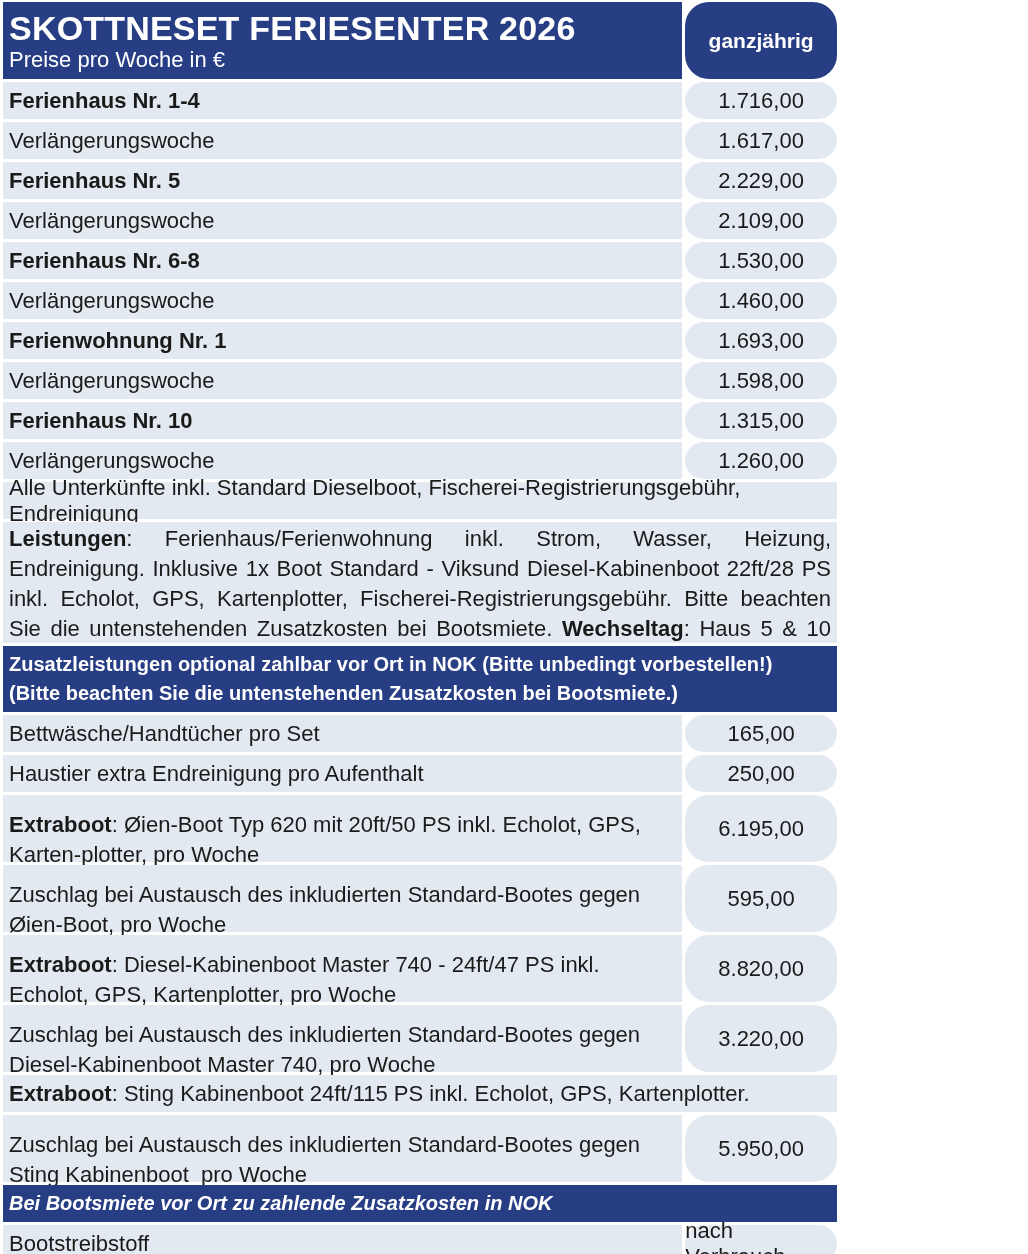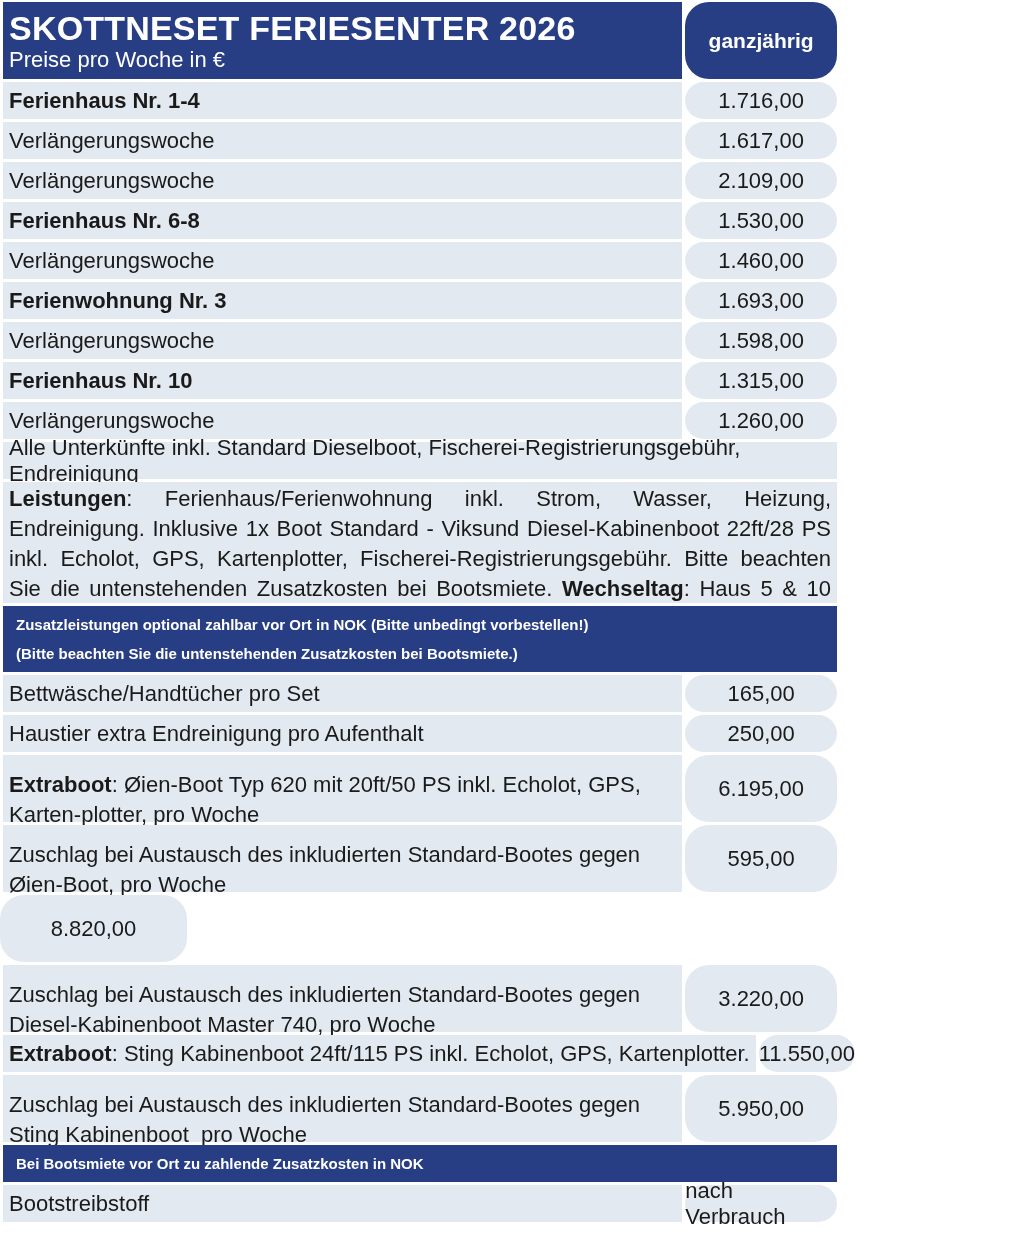--- a/index.html
+++ b/index.html
@@ -13,21 +13,21 @@
     .hdr { background: #283e84; color: #ffffff; }
     .t22 { font-size: 22px; }
     .b { font-weight: bold; }
     .h40 { height: 37px; }
     .h70 { height: 67px; }
     .title-cell { height: 77px; flex-direction: column; align-items: flex-start; justify-content: center; margin-top: 2px; }
     .title { font-size: 34px; font-weight: bold; letter-spacing: 0.2px; line-height: 38px; }
     .subtitle { font-size: 22px; line-height: 26px; }
     .col-head { height: 77px; margin-top: 2px; font-size: 21px; font-weight: bold; }
     .wrap { display: block; line-height: 30px; padding-top: 15px; padding-bottom: 3px; }
-    .section-head { font-size: 15px; font-weight: bold; line-height: 29px; padding: 4px 13px; }
+    .section-head { font-size: 20px; font-weight: bold; line-height: 29px; padding: 4px 6px; }
   </style>
 </head>
 <body>
 
 <div class="sheet">
 
   <div class="row">
     <div class="cell lbl hdr title-cell">
       <div class="title">SKOTTNESET FERIESENTER 2026</div>
       <div class="subtitle">Preise pro Woche in €</div>
@@ -37,33 +37,37 @@
 
   <div class="row">
     <div class="cell lbl h40 t22 b">Ferienhaus Nr. 1-4</div>
     <div class="cell val h40 t22">1.716,00</div>
   </div>
   <div class="row">
     <div class="cell lbl h40 t22">Verlängerungswoche</div>
     <div class="cell val h40 t22">1.617,00</div>
   </div>
   <div class="row">
+    <div class="cell lbl h40 t22 b">Ferienhaus Nr. 5</div>
+    <div class="cell val h40 t22">2.229,00</div>
+  </div>
+  <div class="row">
     <div class="cell lbl h40 t22">Verlängerungswoche</div>
     <div class="cell val h40 t22">2.109,00</div>
   </div>
   <div class="row">
     <div class="cell lbl h40 t22 b">Ferienhaus Nr. 6-8</div>
     <div class="cell val h40 t22">1.530,00</div>
   </div>
   <div class="row">
     <div class="cell lbl h40 t22">Verlängerungswoche</div>
     <div class="cell val h40 t22">1.460,00</div>
   </div>
   <div class="row">
-    <div class="cell lbl h40 t22 b">Ferienwohnung Nr. 3</div>
+    <div class="cell lbl h40 t22 b">Ferienwohnung Nr. 1</div>
     <div class="cell val h40 t22">1.693,00</div>
   </div>
   <div class="row">
     <div class="cell lbl h40 t22">Verlängerungswoche</div>
     <div class="cell val h40 t22">1.598,00</div>
   </div>
   <div class="row">
     <div class="cell lbl h40 t22 b">Ferienhaus Nr. 10</div>
     <div class="cell val h40 t22">1.315,00</div>
   </div>
@@ -99,39 +103,39 @@
   </div>
   <div class="row">
     <div class="cell lbl h70 t22 wrap"><span class="b">Extraboot</span><span>: Øien-Boot Typ 620 mit 20ft/50 PS inkl. Echolot, GPS, Karten-plotter, pro Woche</span></div>
     <div class="cell val h70 t22">6.195,00</div>
   </div>
   <div class="row">
     <div class="cell lbl h70 t22 wrap">Zuschlag bei Austausch des inkludierten Standard-Bootes gegen Øien-Boot, pro Woche</div>
     <div class="cell val h70 t22">595,00</div>
   </div>
   <div class="row">
+    <div class="cell lbl h70 t22 wrap"><span class="b">Extraboot</span><span>: Diesel-Kabinenboot Master 740 - 24ft/47 PS inkl. Echolot, GPS, Kartenplotter, pro Woche</span></div>
     <div class="cell val h70 t22">8.820,00</div>
   </div>
   <div class="row">
     <div class="cell lbl h70 t22 wrap">Zuschlag bei Austausch des inkludierten Standard-Bootes gegen Diesel-Kabinenboot Master 740, pro Woche</div>
     <div class="cell val h70 t22">3.220,00</div>
   </div>
   <div class="row">
     <div class="cell lbl h40 t22">
         <span class="b">Extraboot</span>
         <span style="white-space:pre;">: Sting Kabinenboot 24ft/115 PS inkl. Echolot, GPS, Kartenplotter.</span>
       </div>
-    <div class="cell val h40 t22">11.550,00</div>
   </div>
   <div class="row">
     <div class="cell lbl h70 t22 wrap" style="white-space:pre-wrap;">Zuschlag bei Austausch des inkludierten Standard-Bootes gegen Sting Kabinenboot  pro Woche</div>
     <div class="cell val h70 t22">5.950,00</div>
   </div>
 
   <div class="row">
-    <div class="cell full hdr section-head" style="height:37px; display:flex; align-items:center; padding-top:0; padding-bottom:0;">Bei Bootsmiete vor Ort zu zahlende Zusatzkosten in NOK</div>
+    <div class="cell full hdr section-head" style="height:37px; display:flex; align-items:center; padding-top:0; padding-bottom:0;font-style:italic;">Bei Bootsmiete vor Ort zu zahlende Zusatzkosten in NOK</div>
   </div>
   <div class="row">
     <div class="cell lbl h40 t22">Bootstreibstoff</div>
     <div class="cell val h40 t22">nach Verbrauch</div>
   </div>
 
 </div>
 
 </body></html>

